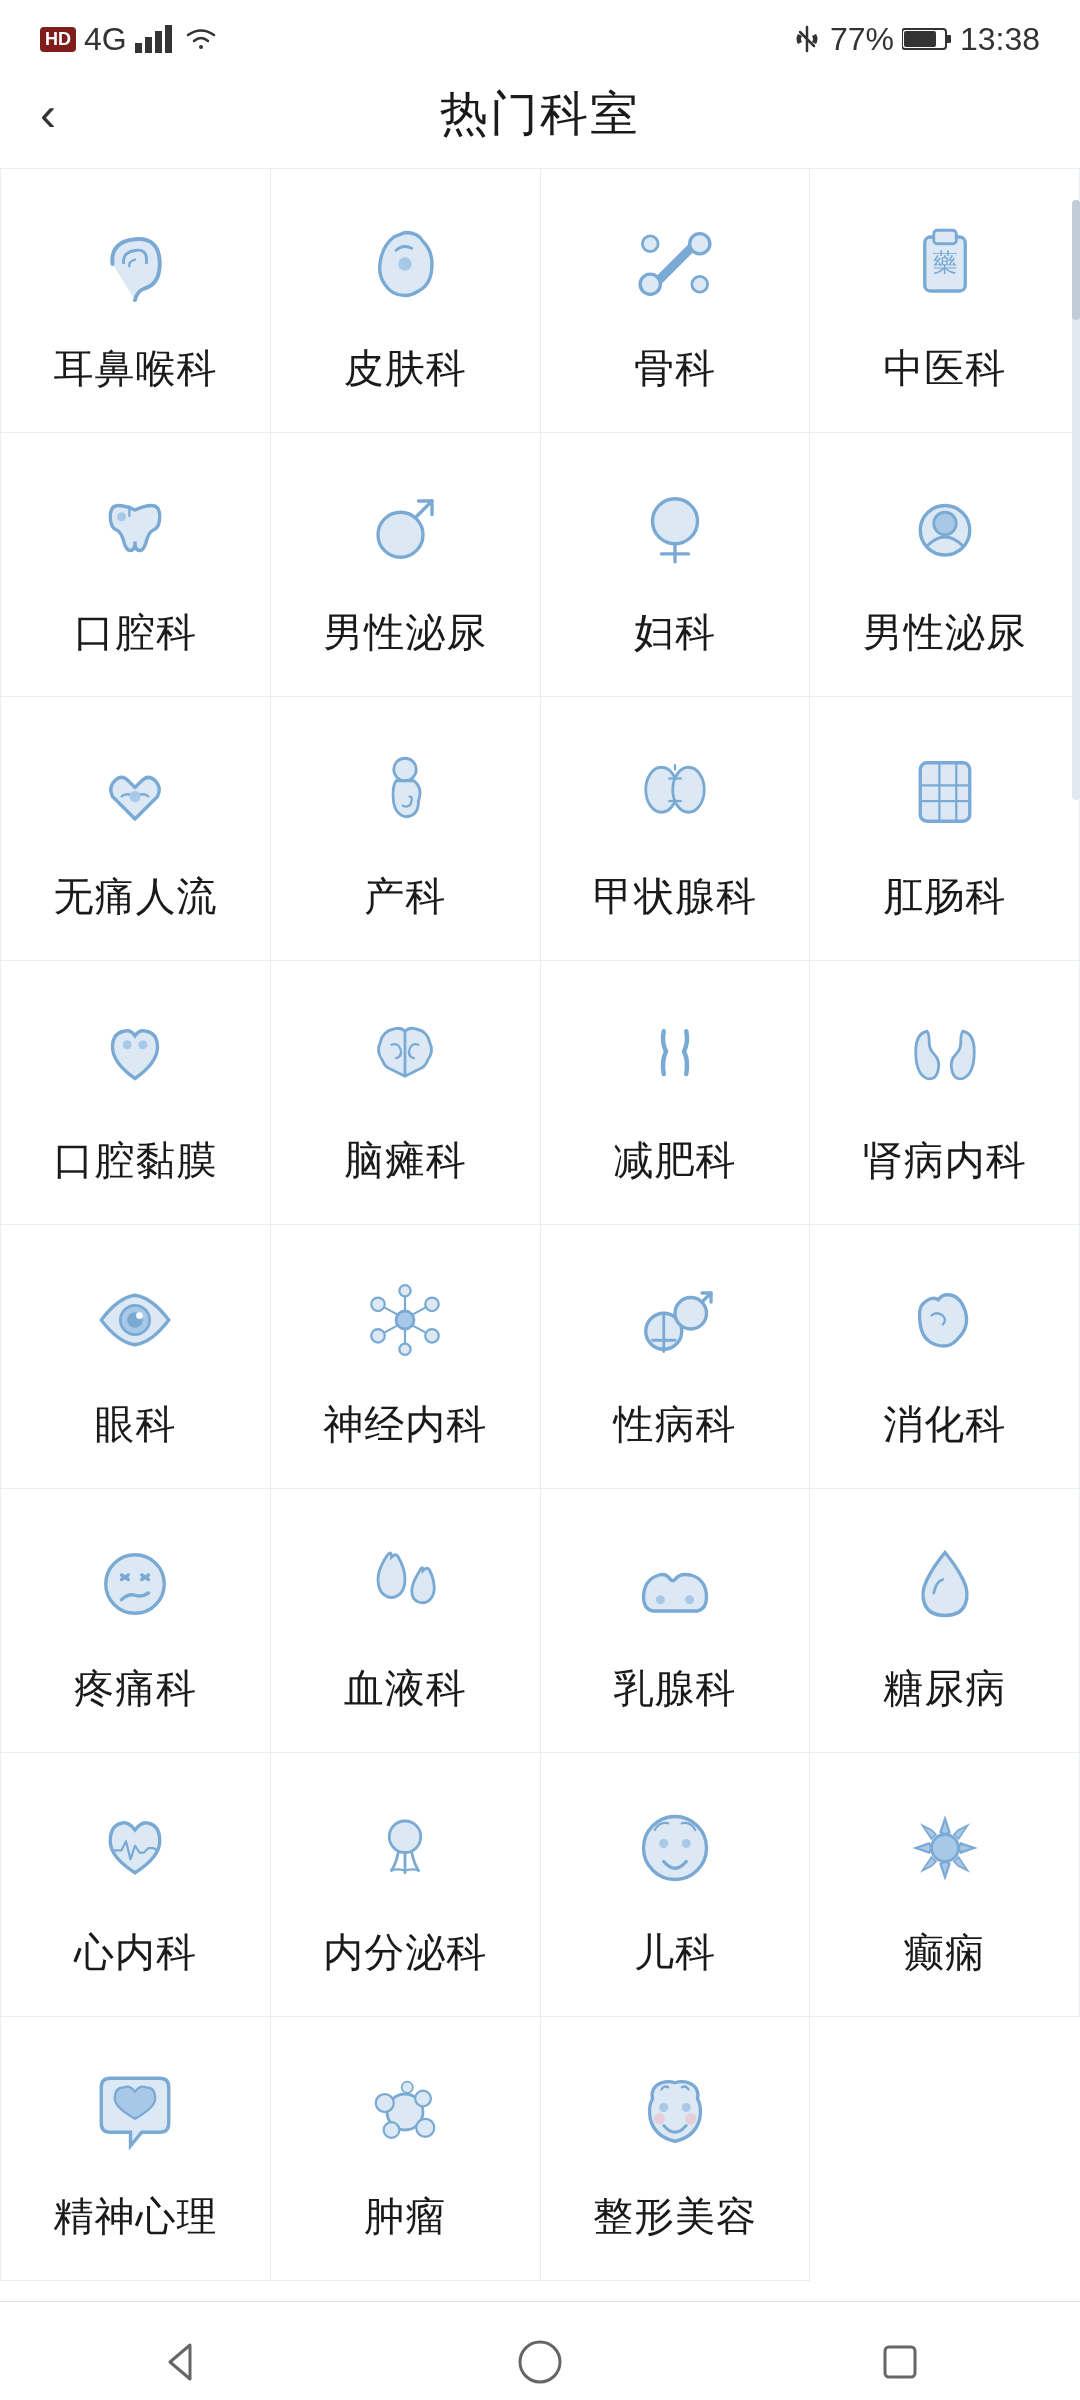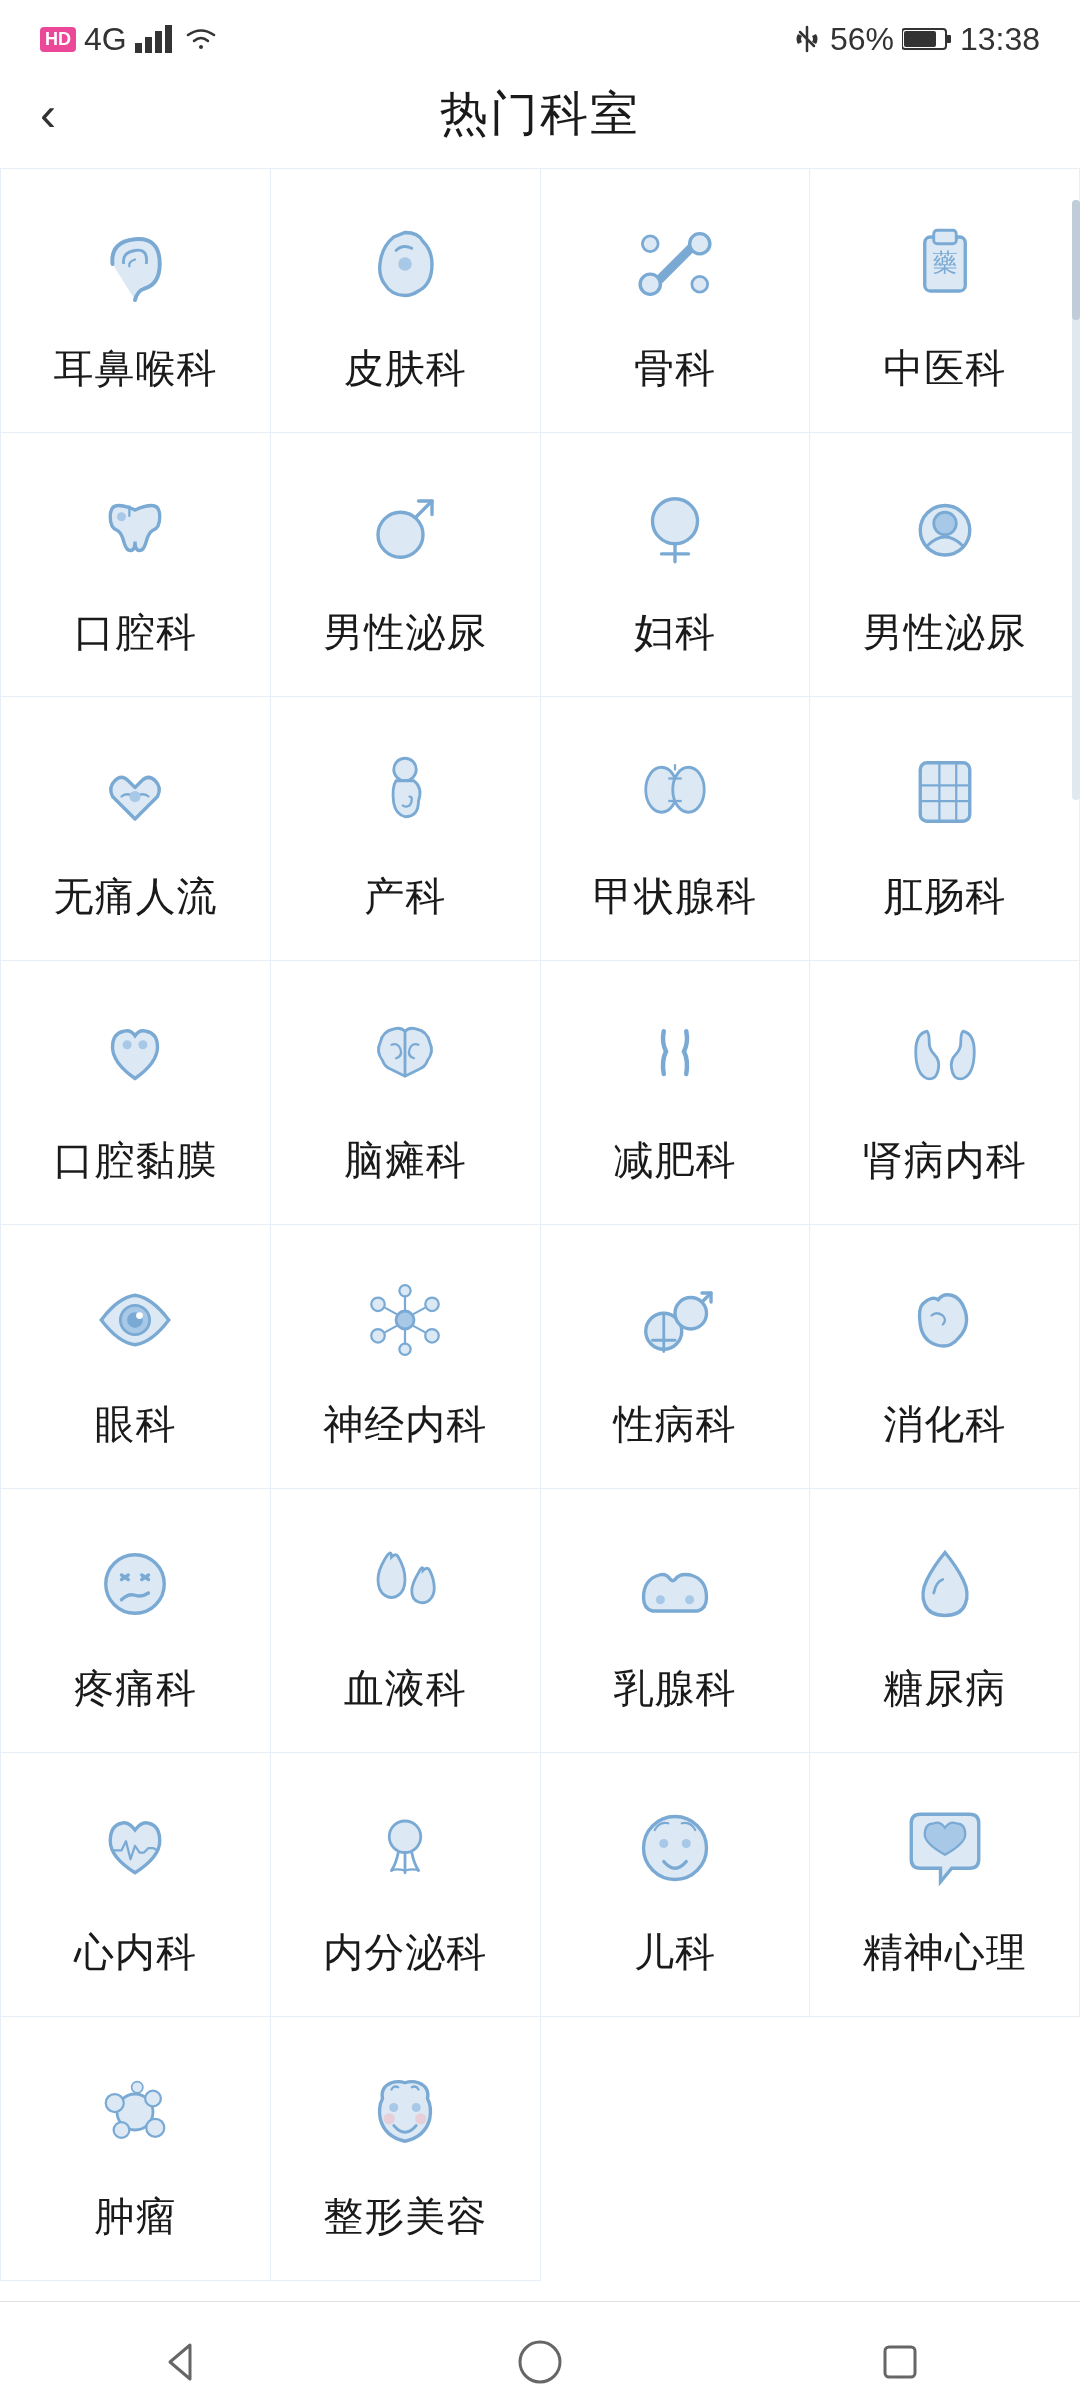--- a/index.html
+++ b/index.html
@@ -29,21 +29,21 @@
       display: flex;
       align-items: center;
       gap: 8px;
       font-size: 26px;
     }
     .status-text {
       font-size: 32px;
       color: #333;
     }
     .hd-badge {
-      background: #ec4899;
+      background: #7f1d1d;
       color: #fff;
       font-size: 18px;
       padding: 2px 5px;
       border-radius: 4px;
       font-weight: bold;
     }
 
     
     .header {
       display: flex;
@@ -158,21 +158,21 @@
       <path d="M11 16 Q18 10 25 16" stroke="#333" stroke-width="2.5" fill="none" stroke-linecap="round"></path>
       <path d="M5 10 Q18 1 31 10" stroke="#333" stroke-width="2.5" fill="none" stroke-linecap="round"></path>
     </svg>
   </div>
   <div class="status-right">
     <svg width="30" height="30" viewBox="0 0 30 30">
       <path d="M15 3 L15 27 M8 8 L22 22" stroke="#333" stroke-width="2.5" fill="none" stroke-linecap="round"></path>
       <path d="M6 10 Q3 15 6 20 L10 18 Q8 15 10 12 Z" fill="#333"></path>
       <path d="M24 10 Q27 15 24 20 L20 18 Q22 15 20 12 Z" fill="#333"></path>
     </svg>
-    <span class="status-text">56%</span>
+    <span class="status-text">77%</span>
     <svg width="50" height="26" viewBox="0 0 50 26">
       <rect x="0" y="3" width="44" height="20" rx="3" ry="3" stroke="#333" stroke-width="2" fill="none"></rect>
       <rect x="44" y="9" width="5" height="8" rx="1" fill="#333"></rect>
       <rect x="2" y="5" width="32" height="16" rx="2" fill="#333"></rect>
     </svg>
     <span class="status-text">13:38</span>
   </div>
 </div>
 
 <div class="header">
@@ -470,20 +470,36 @@
       <path d="M30 52 Q35 58 40 58 Q45 58 50 52" stroke="#7aaad4" stroke-width="3" fill="none" stroke-linecap="round"></path>
       <path d="M22 24 Q26 16 34 18" stroke="#7aaad4" stroke-width="2" fill="none" stroke-linecap="round"></path>
       <path d="M58 24 Q54 16 46 18" stroke="#7aaad4" stroke-width="2" fill="none" stroke-linecap="round"></path>
     </svg>
       </div>
       <span class="item-label">儿科</span>
     </div>
     <div class="grid-item">
       <div class="icon-area">
         <svg viewBox="0 0 80 80" fill="none" xmlns="http://www.w3.org/2000/svg">
+      <circle cx="40" cy="40" r="12" fill="#a8c8e8" stroke="#7aaad4" stroke-width="2.5"></circle>
+      <path d="M40 14 L44 26 L40 28 L36 26 Z" fill="#a8c8e8" stroke="#7aaad4" stroke-width="2"></path>
+      <path d="M40 66 L44 54 L40 52 L36 54 Z" fill="#a8c8e8" stroke="#7aaad4" stroke-width="2"></path>
+      <path d="M14 40 L26 44 L28 40 L26 36 Z" fill="#a8c8e8" stroke="#7aaad4" stroke-width="2"></path>
+      <path d="M66 40 L54 44 L52 40 L54 36 Z" fill="#a8c8e8" stroke="#7aaad4" stroke-width="2"></path>
+      <path d="M20 20 L28 32 L32 28 L28 24 Z" fill="#a8c8e8" stroke="#7aaad4" stroke-width="1.5"></path>
+      <path d="M60 20 L52 32 L48 28 L52 24 Z" fill="#a8c8e8" stroke="#7aaad4" stroke-width="1.5"></path>
+      <path d="M20 60 L28 48 L32 52 L28 56 Z" fill="#a8c8e8" stroke="#7aaad4" stroke-width="1.5"></path>
+      <path d="M60 60 L52 48 L48 52 L52 56 Z" fill="#a8c8e8" stroke="#7aaad4" stroke-width="1.5"></path>
+    </svg>
+      </div>
+      <span class="item-label">癫痫</span>
+    </div>
+    <div class="grid-item">
+      <div class="icon-area">
+        <svg viewBox="0 0 80 80" fill="none" xmlns="http://www.w3.org/2000/svg">
       <path d="M10 18 Q10 10 18 10 L62 10 Q70 10 70 18 L70 50 Q70 58 62 58 L46 58 L36 70 L36 58 L18 58 Q10 58 10 50 Z" fill="#dce9f5" stroke="#7aaad4" stroke-width="3"></path>
       <path d="M40 46 Q22 36 22 28 Q22 18 30 18 Q36 16 40 22 Q44 16 50 18 Q58 18 58 28 Q58 36 40 46 Z" fill="#a8c8e8" stroke="#7aaad4" stroke-width="2"></path>
     </svg>
       </div>
       <span class="item-label">精神心理</span>
     </div>
     <div class="grid-item">
       <div class="icon-area">
         <svg viewBox="0 0 80 80" fill="none" xmlns="http://www.w3.org/2000/svg">
       <circle cx="40" cy="40" r="16" fill="#dce9f5" stroke="#7aaad4" stroke-width="2.5"></circle>

